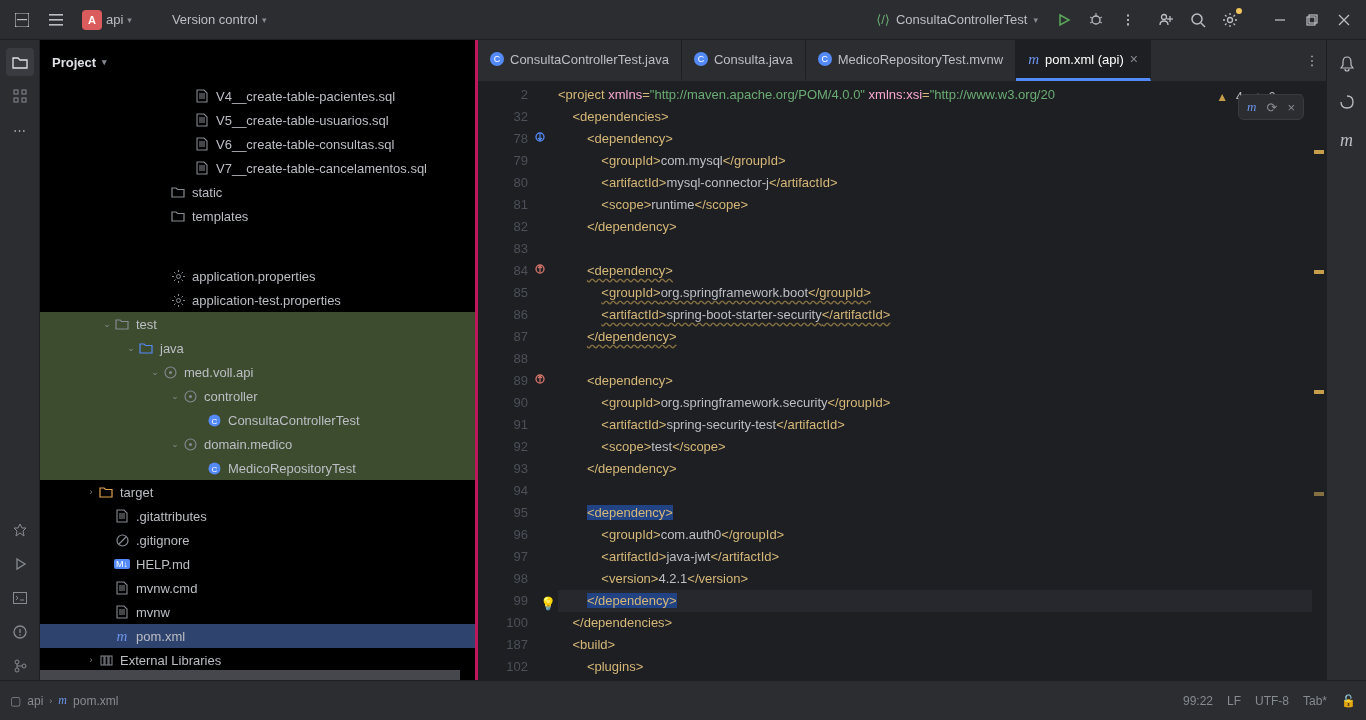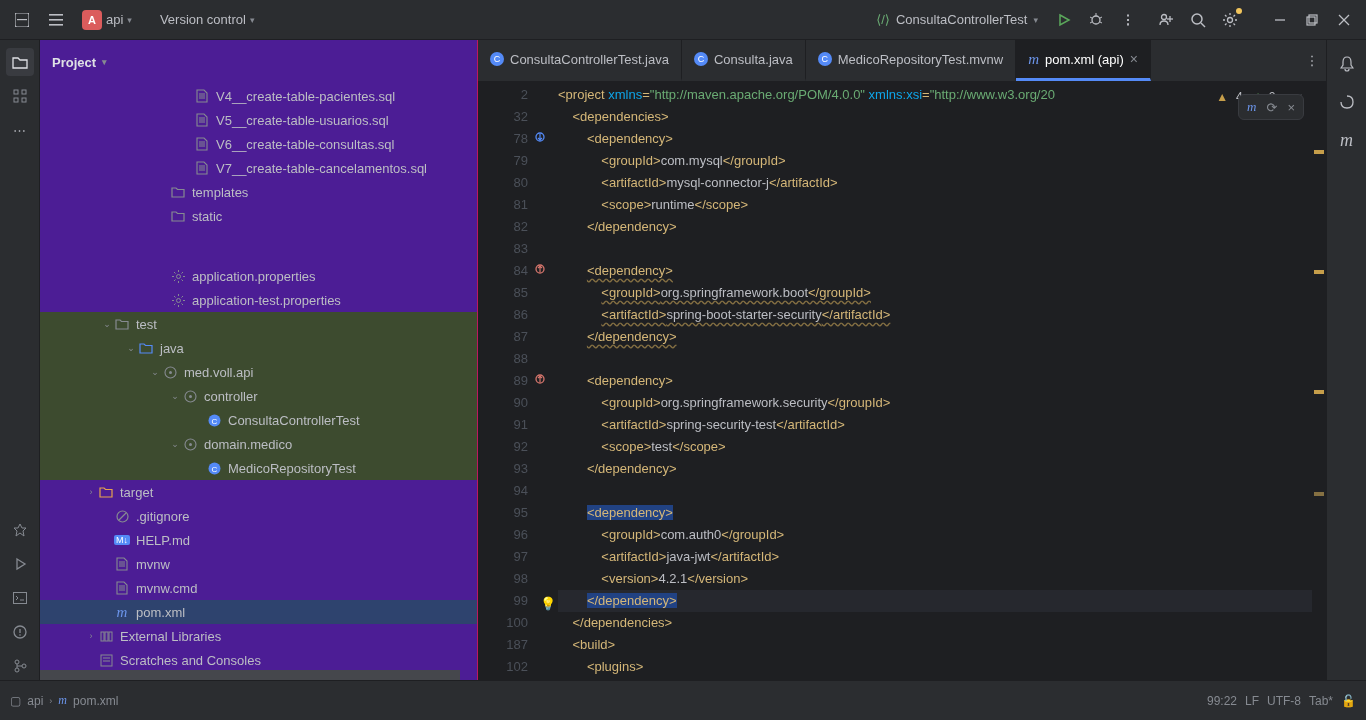--- a/index.html
+++ b/index.html
@@ -10,21 +10,21 @@
   .proj-badge { width:20px; height:20px; background:#db5c5c; border-radius:4px; display:flex; align-items:center; justify-content:center; color:#fff; font-size:11px; font-weight:600; }
   .dd { display:flex; align-items:center; gap:4px; padding:4px 6px; border-radius:4px; cursor:pointer; }
   .topbar .center { flex:1; display:flex; justify-content:flex-end; align-items:center; gap:4px; padding-right:10px;}
   .run-cfg { display:flex; align-items:center; gap:6px; padding:4px 8px; border-radius:4px; cursor:pointer; }
   .topbar .right { display:flex; align-items:center; gap:4px; }
   .chev { font-size:9px; color:#868a91; }
   .body { display:flex; height:640px; }
   .leftbar { width:40px; background:#2b2d30; border-right:1px solid #1e1f22; display:flex; flex-direction:column; align-items:center; padding-top:8px; gap:6px; }
   .leftbar .spacer { flex:1; }
   .leftbar .active { background:#393b40; }
-  .sidebar { width:438px; background:#4c1d95; border-right:1px solid #be185d; display:flex; flex-direction:column;justify-content:center; }
+  .sidebar { width:438px; background:#000000; border-right:3px solid #be185d; display:flex; flex-direction:column;justify-content:center; }
   .side-head { height:44px; display:flex; align-items:center; padding:0 12px; font-size:13px; font-weight:600; color:#dfe1e5; }
   .tree { flex:1; overflow:auto; font-size:13px; position:relative; }
   .tree-row { display:flex; align-items:center; height:24px; padding-left:0; cursor:pointer; white-space:nowrap; }
   .tree-row.sel { background:#2e436e; }
   .tree-row.hl { background:#3d4b2f; }
   .tree-ic { width:16px; height:16px; display:inline-flex; align-items:center; justify-content:center; margin-right:6px; font-size:12px; color:#868a91; }
   .tw { display:inline-block; width:14px; text-align:center; color:#868a91; font-size:9px; }
   .editor-area { flex:1; display:flex; flex-direction:column; background:#1e1f22; position:relative; min-width:0;}
   .tabs { height:42px; background:#2b2d30; display:flex; align-items:stretch; border-bottom:1px solid #1e1f22; }
   .tab { display:flex; align-items:center; gap:6px; padding:0 12px; border-right:1px solid #1e1f22; cursor:pointer; font-size:13px; color:#bcbec4; border-bottom:3px solid transparent; }
@@ -32,30 +32,30 @@
   .tab .ic { width:14px; height:14px; border-radius:50%; display:inline-flex; align-items:center; justify-content:center; font-size:9px; color:#fff; }
   .tab .close { color:#868a91; font-size:14px; }
   .editor { flex:1; display:flex; font-family:"JetBrains Mono","Consolas",monospace; font-size:13px; overflow:hidden; position:relative;}
   .gutter { width:58px; background:#1e1f22; color:#4b5059; text-align:right; padding:2px 8px 0 0; line-height:22px; user-select:none; }
   .gutter .ln { height:22px; position:relative; }
   .gmark { position:absolute; right:-18px; top:3px; font-size:10px; }
   .code { flex:1; padding:2px 0 0 22px; line-height:22px; color:#bcbec4; white-space:pre; overflow:hidden;}
   .code-line { height:22px; }
   .code-line.cur { background:#26282e; }
   .t-tag { color:#d5b778; }
-  .t-attr { color:#0ea5e9; }
+  .t-attr { color:#f9a8d4; }
   .t-str { color:#6aab73; }
   .t-txt { color:#bcbec4; }
   .wavy { text-decoration:underline wavy #857042; text-underline-offset:3px; }
   .hlbox { background:#214283; }
   .insp { position:absolute; top:6px; right:20px; display:flex; align-items:center; gap:8px; font-size:12px; color:#bcbec4; background:#1e1f22; padding:2px 4px;}
   .rightbar { width:40px; background:#2b2d30; border-left:1px solid #1e1f22; display:flex; flex-direction:column; align-items:center; padding-top:10px; gap:10px; }
   .statusbar { height:40px; background:#2b2d30; border-top:1px solid #1e1f22; display:flex; align-items:center; padding:0 10px; font-size:12px; color:#868a91; }
   .statusbar .crumbs { display:flex; align-items:center; gap:6px; }
-  .statusbar .right { margin-left:auto; display:flex; align-items:center; gap:8px; }
+  .statusbar .right { margin-left:auto; display:flex; align-items:center; gap:14px; }
   svg { display:block; }
   .mini-scroll { width:14px; background:#1e1f22; position:relative; }
   .mini-mark { position:absolute; right:2px; width:10px; height:4px; }
   .bulb { position:absolute; left:-18px; top:3px; color:#f2c55c; }
   .tree-scrollbar { position:absolute; left:0; bottom:0; height:10px; width:100%; }
   .tree-scrollbar .thumb { position:absolute; left:0; top:0; height:10px; width:420px; background:#45474c; border-radius:0; }
   .ai-float { position:absolute; top:54px; right:22px; background:#2b2d30; border:1px solid #393b40; border-radius:6px; padding:4px 8px; display:flex; align-items:center; gap:10px; color:#868a91; font-size:13px;}
 </style>
 </head>
 <body>
@@ -73,21 +73,21 @@
           <rect width="14" height="1.6" fill="#bcbec4"></rect>
           <rect y="5" width="14" height="1.6" fill="#bcbec4"></rect>
           <rect y="10" width="14" height="1.6" fill="#bcbec4"></rect>
         </svg>
     </div>
     <div class="dd">
       <div class="proj-badge">A</div>
       <span>api</span>
       <span class="chev">▾</span>
     </div>
-    <div class="dd" style="margin-left:10px;">
+    <div class="dd" style="margin-left:22px;">
       <span>Version control</span>
       <span class="chev">▾</span>
     </div>
   </div>
   <div class="center">
     <div class="run-cfg">
       <span style="color:#6aab73;">⟨/⟩</span>
       <span>ConsultaControllerTest</span>
       <span class="chev">▾</span>
     </div>
@@ -258,30 +258,30 @@
           </span>
           <span>V7__create-table-cancelamentos.sql</span>
         </div>
         <div class="tree-row" style="padding-left: 116px;">
           <span class="tw"></span>
           <span class="tree-ic">
             <svg width="14" height="12" viewBox="0 0 14 12">
               <path d="M1 2 L5 2 L6.5 3.5 L13 3.5 L13 11 L1 11 Z" fill="none" stroke="#868a91" stroke-width="1.2"></path>
             </svg>
           </span>
-          <span>templates</span>
+          <span>static</span>
         </div>
         <div class="tree-row" style="padding-left: 116px;">
           <span class="tw"></span>
           <span class="tree-ic">
             <svg width="14" height="12" viewBox="0 0 14 12">
               <path d="M1 2 L5 2 L6.5 3.5 L13 3.5 L13 11 L1 11 Z" fill="none" stroke="#868a91" stroke-width="1.2"></path>
             </svg>
           </span>
-          <span>static</span>
+          <span>templates</span>
         </div>
         <div class="tree-row" style="padding-left: 116px; margin-top: 36px;">
           <span class="tw"></span>
           <span class="tree-ic">
             <svg width="13" height="13" viewBox="0 0 13 13">
               <circle cx="6.5" cy="6.5" r="2" fill="none" stroke="#868a91"></circle>
               <path d="M6.5 0 L6.5 2 M6.5 11 L6.5 13 M0 6.5 L2 6.5 M11 6.5 L13 6.5 M2 2 L3.5 3.5 M9.5 9.5 L11 11 M2 11 L3.5 9.5 M9.5 3.5 L11 2" stroke="#868a91"></path>
             </svg>
           </span>
           <span>application.properties</span>
@@ -369,20 +369,32 @@
           <span class="tree-ic">
             <svg width="14" height="12" viewBox="0 0 14 12">
               <path d="M1 2 L5 2 L6.5 3.5 L13 3.5 L13 11 L1 11 Z" fill="none" stroke="#e5a34f" stroke-width="1.2"></path>
             </svg>
           </span>
           <span>target</span>
         </div>
         <div class="tree-row" style="padding-left: 60px;">
           <span class="tw"></span>
           <span class="tree-ic">
+            <svg width="12" height="14" viewBox="0 0 12 14">
+              <path d="M1 1 L8 1 L11 4 L11 13 L1 13 Z" fill="none" stroke="#868a91" stroke-width="1.1"></path>
+              <line x1="3" y1="5" x2="9" y2="5" stroke="#868a91"></line>
+              <line x1="3" y1="7" x2="9" y2="7" stroke="#868a91"></line>
+              <line x1="3" y1="9" x2="9" y2="9" stroke="#868a91"></line>
+            </svg>
+          </span>
+          <span>.gitattributes</span>
+        </div>
+        <div class="tree-row" style="padding-left: 60px;">
+          <span class="tw"></span>
+          <span class="tree-ic">
             <svg width="13" height="13" viewBox="0 0 13 13">
               <circle cx="6.5" cy="6.5" r="5.5" fill="none" stroke="#868a91" stroke-width="1.2"></circle>
               <line x1="3" y1="10" x2="10" y2="3" stroke="#868a91" stroke-width="1.2"></line>
             </svg>
           </span>
           <span>.gitignore</span>
         </div>
         <div class="tree-row" style="padding-left: 60px;">
           <span class="tw"></span>
           <span class="tree-ic">
@@ -393,33 +405,33 @@
         <div class="tree-row" style="padding-left: 60px;">
           <span class="tw"></span>
           <span class="tree-ic">
             <svg width="12" height="14" viewBox="0 0 12 14">
               <path d="M1 1 L8 1 L11 4 L11 13 L1 13 Z" fill="none" stroke="#868a91" stroke-width="1.1"></path>
               <line x1="3" y1="5" x2="9" y2="5" stroke="#868a91"></line>
               <line x1="3" y1="7" x2="9" y2="7" stroke="#868a91"></line>
               <line x1="3" y1="9" x2="9" y2="9" stroke="#868a91"></line>
             </svg>
           </span>
+          <span>mvnw.cmd</span>
+        </div>
+        <div class="tree-row" style="padding-left: 60px;">
+          <span class="tw"></span>
+          <span class="tree-ic">
+            <svg width="12" height="14" viewBox="0 0 12 14">
+              <path d="M1 1 L8 1 L11 4 L11 13 L1 13 Z" fill="none" stroke="#868a91" stroke-width="1.1"></path>
+              <line x1="3" y1="5" x2="9" y2="5" stroke="#868a91"></line>
+              <line x1="3" y1="7" x2="9" y2="7" stroke="#868a91"></line>
+              <line x1="3" y1="9" x2="9" y2="9" stroke="#868a91"></line>
+            </svg>
+          </span>
           <span>mvnw</span>
-        </div>
-        <div class="tree-row" style="padding-left: 60px;">
-          <span class="tw"></span>
-          <span class="tree-ic">
-            <svg width="12" height="14" viewBox="0 0 12 14">
-              <path d="M1 1 L8 1 L11 4 L11 13 L1 13 Z" fill="none" stroke="#868a91" stroke-width="1.1"></path>
-              <line x1="3" y1="5" x2="9" y2="5" stroke="#868a91"></line>
-              <line x1="3" y1="7" x2="9" y2="7" stroke="#868a91"></line>
-              <line x1="3" y1="9" x2="9" y2="9" stroke="#868a91"></line>
-            </svg>
-          </span>
-          <span>mvnw.cmd</span>
         </div>
         <div class="tree-row sel" style="padding-left: 60px;">
           <span class="tw"></span>
           <span class="tree-ic">
             <span style="font-family:serif;font-style:italic;color:#6c95eb;font-size:15px;">m</span>
           </span>
           <span>pom.xml</span>
         </div>
         <div class="tree-row" style="padding-left: 44px;">
           <span class="tw">›</span>

